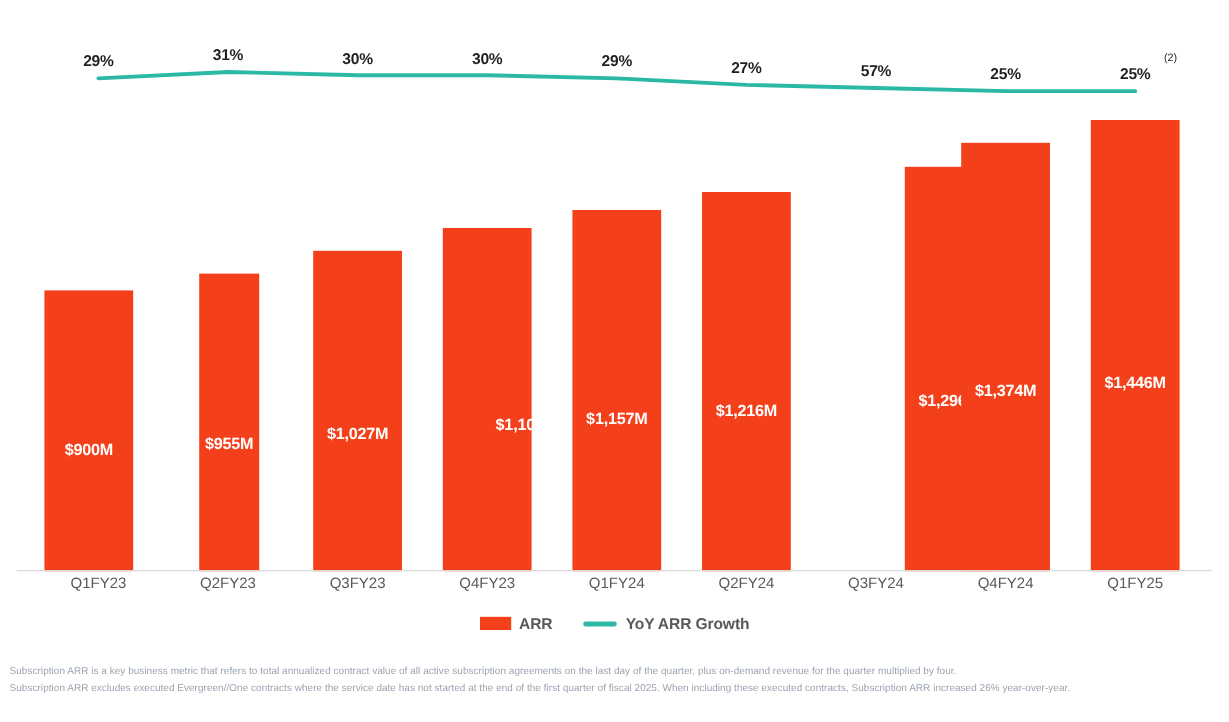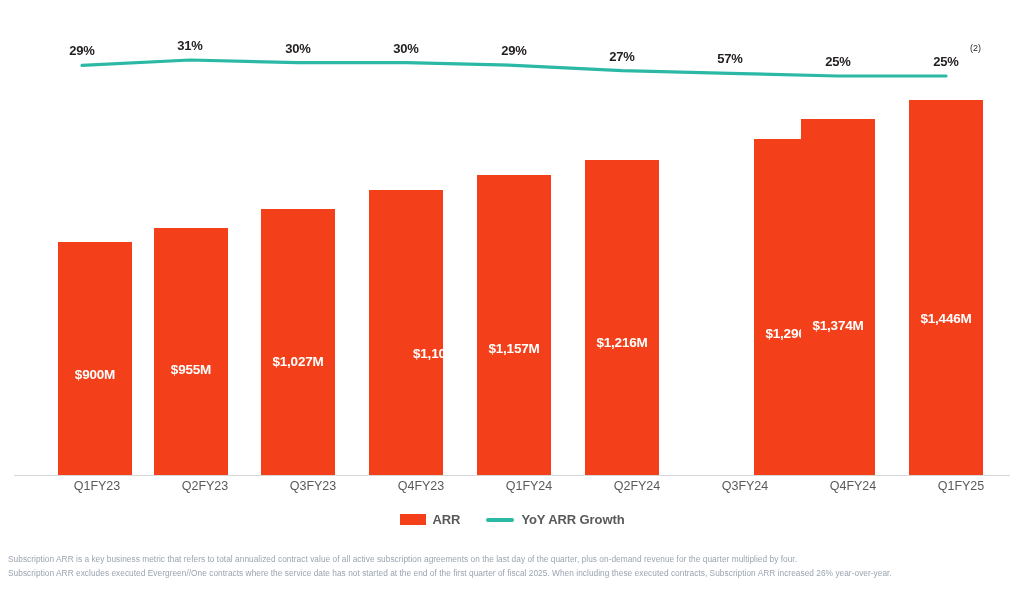--- a/index.html
+++ b/index.html
@@ -85,21 +85,21 @@
   .axis-line {
     position: absolute;
     left: 14px;
     top: 475px;
     width: 996px;
     height: 1px;
     background: #d8d8d8;
   }
   .x-labels {
     position: absolute;
-    left: 15px;
+    left: 0;
     top: 479px;
     width: 848px;
     height: 26px;
   }
   .x-label {
     position: absolute;
     text-align: center;
     font-size: 12.5px;
     color: #58595b;
     font-weight: normal;
@@ -157,25 +157,25 @@
   }
 </style>
 </head>
 <body>
 
 <div id="chart-root">
 
   <div class="plot">
 
     <div class="bars-layer" id="bars-layer">
-        <div class="bar-group" style="left: 58px; width: 74px; height: 234.025px;">
+        <div class="bar-group" style="left: 37px; width: 74px; height: 234.025px;">
           <div class="bar" style="height: 234.025px;"></div>
           <div class="bar-value" style="bottom: 93.61px;">$900M</div>
         </div>
-        <div class="bar-group" style="left: 154px; width: 74px; height: 248.326px;">
+        <div class="bar-group" style="left: 166px; width: 50px; height: 248.326px;">
           <div class="bar" style="height: 248.326px;"></div>
           <div class="bar-value" style="bottom: 99.3306px;">$955M</div>
         </div>
         <div class="bar-group" style="left: 261px; width: 74px; height: 267.048px; padding-left: 17px;">
           <div class="bar" style="height: 267.048px;"></div>
           <div class="bar-value" style="bottom: 106.819px;">$1,027M</div>
         </div>
         <div class="bar-group" style="left: 369px; width: 74px; height: 286.29px;">
           <div class="bar" style="height: 286.29px;"></div>
           <div class="bar-value" style="bottom: 114.516px; padding-left: 44px;">$1,101M</div>

